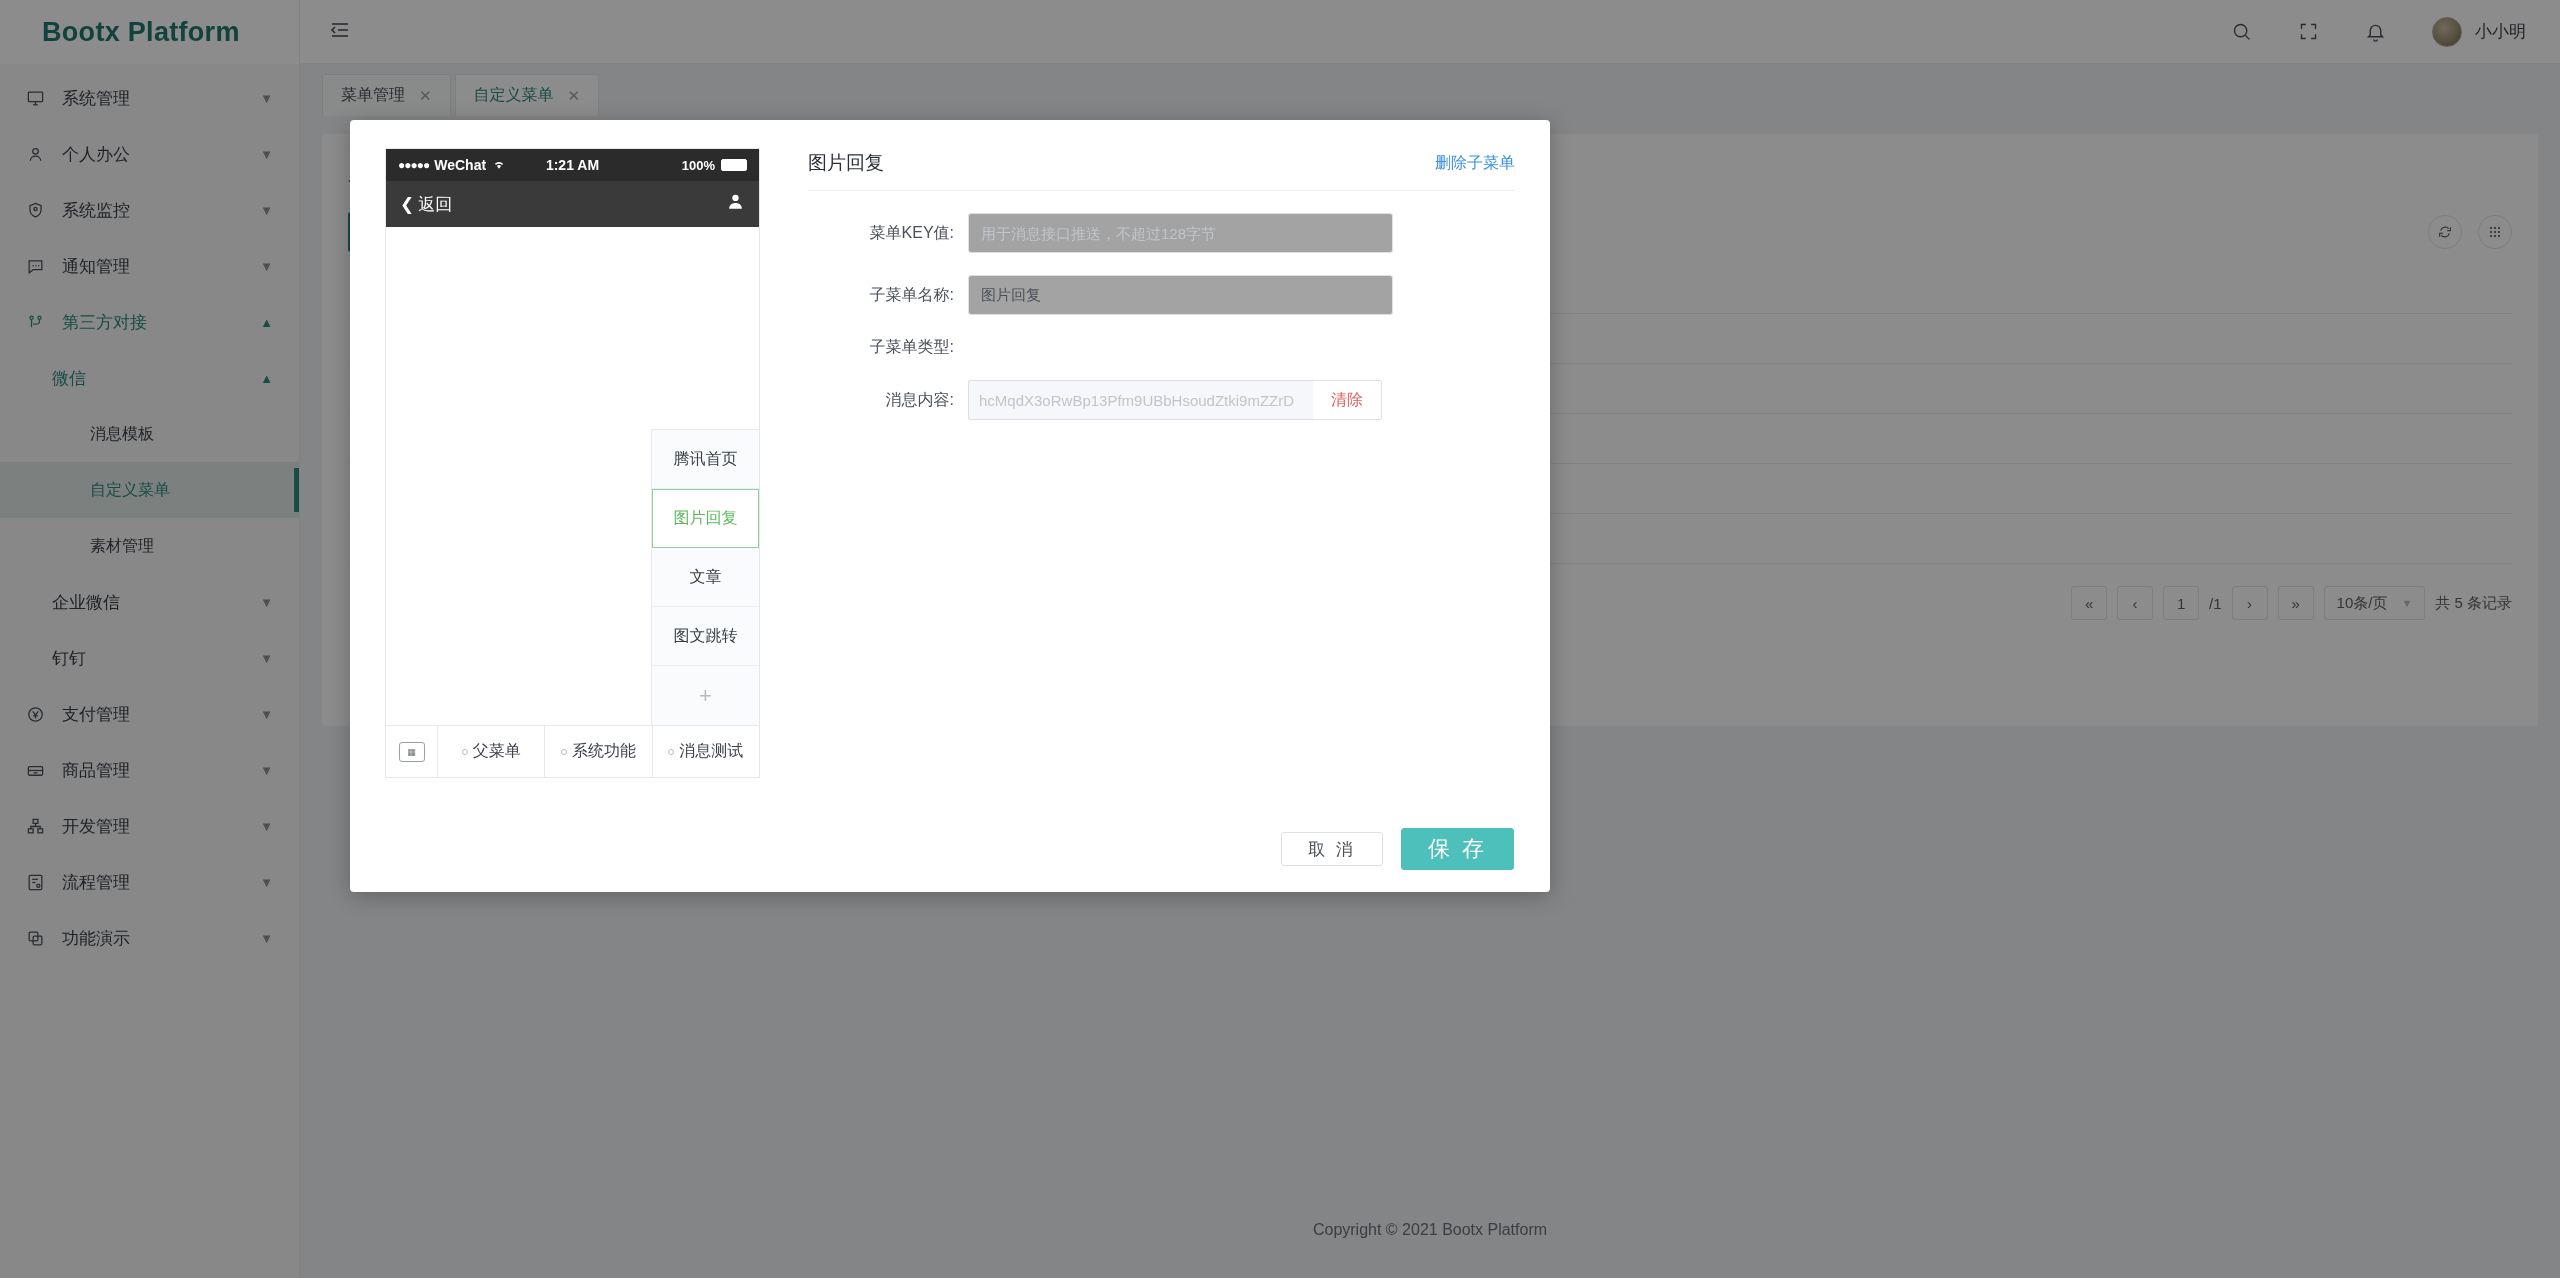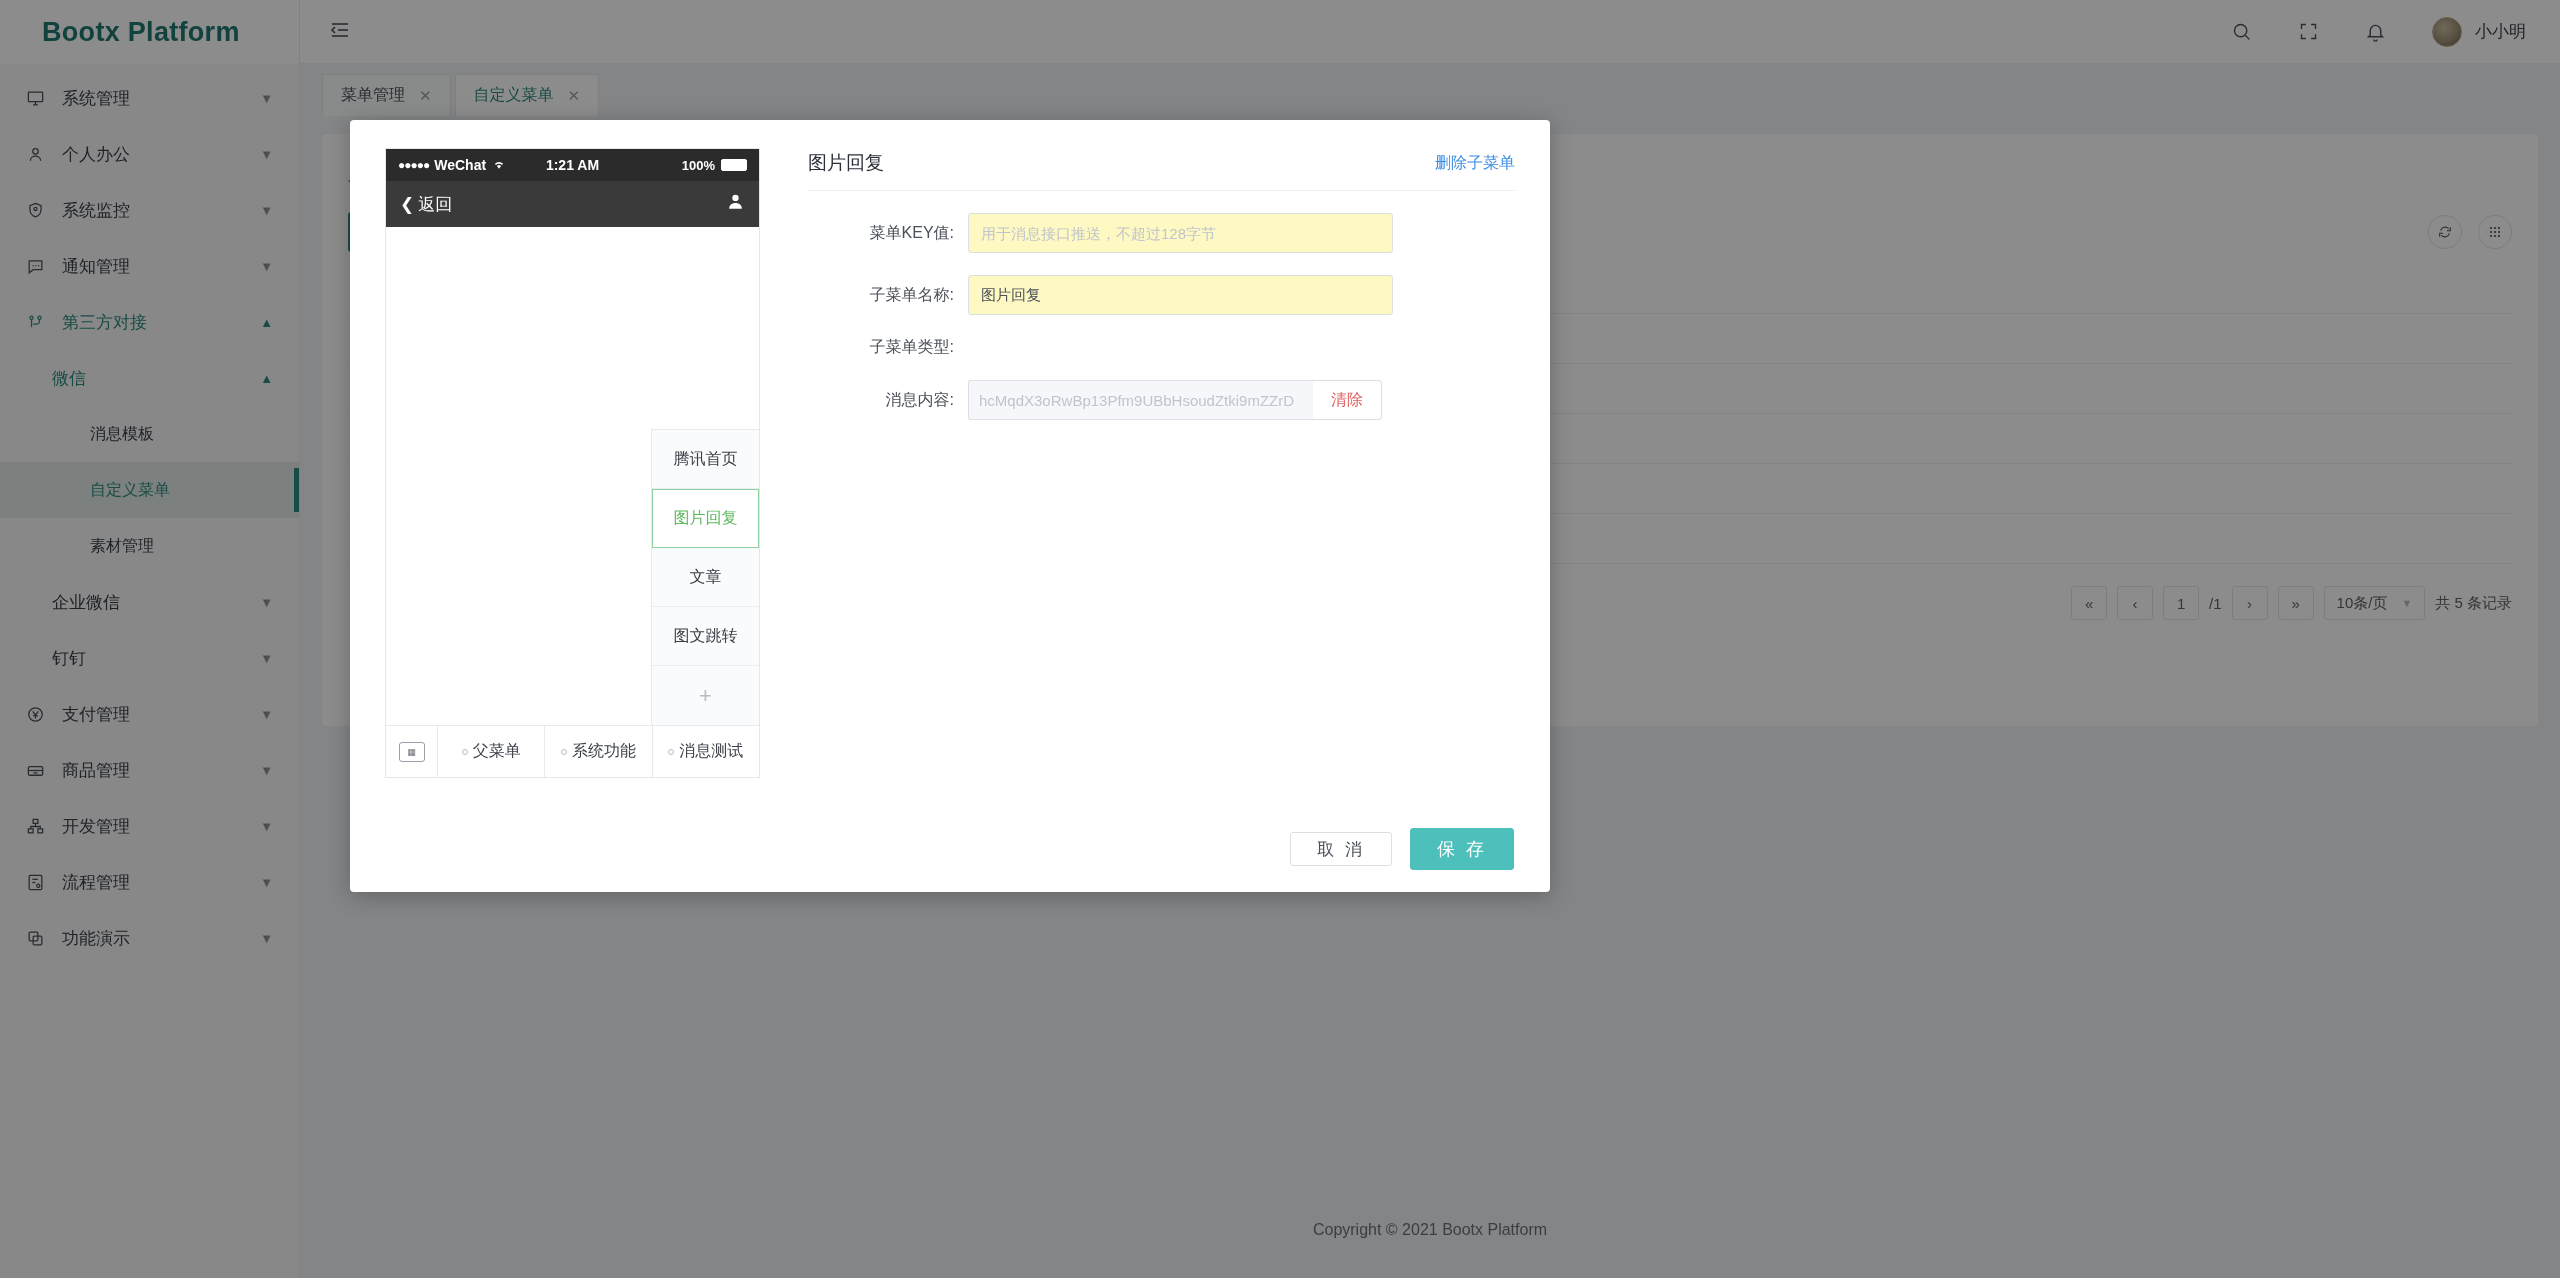--- a/index.html
+++ b/index.html
@@ -142,21 +142,21 @@
   .modal-foot {
     height:86px; display:flex; align-items:center; justify-content:flex-end;
     padding-right:36px; gap:18px;
   }
   .mbtn-cancel {
     height:34px; padding:0 26px; background:#fff; border:1px solid #dcdfe6; border-radius:3px;
     font-size:17px; color:#4a5059; cursor:pointer; letter-spacing:3px;
   }
   .mbtn-save {
     height:42px; padding:0 26px; background:#4ec0bb; border:1px solid #4ec0bb; border-radius:3px;
-    font-size:18px; color:#fff; cursor:pointer; letter-spacing:3px;text-align:center;
+    font-size:22px; color:#fff; cursor:pointer; letter-spacing:3px;text-align:center;
   }
 
   
   .phone {
     width:375px; height:630px; border:1px solid #e4e7eb; background:#fff;
     display:flex; flex-direction:column; position:relative;
   }
   .ph-status {
     height:32px; background:#2b2b2b; display:flex; align-items:center;
     padding:0 12px; color:#fff; font-size:14px; font-weight:bold;
@@ -205,21 +205,21 @@
   .formcol { flex:1; padding-top:2px; }
   .form-title-row {
     display:flex; align-items:center; padding-bottom:14px; border-bottom:1px solid #ebeef5;
   }
   .form-title { font-size:19px; color:#2b3038; }
   .del-link { margin-left:auto; font-size:16px; color:#3a8ee6; cursor:pointer; }
   .frow { display:flex; align-items:center; margin-top:22px; }
   .flabel { width:160px; text-align:right; font-size:16px; color:#4a5059; padding-right:14px; }
   .finput {
     width:425px; height:40px; border:1px solid #dcdfe6; border-radius:3px;
-    padding:0 12px; font-size:15px; color:#4a5059; background:#fef9c3; outline:none;
+    padding:0 12px; font-size:15px; color:#4a5059; background:#a3a3a3; outline:none;
   }
   .finput::placeholder { color:#c0c4cc; }
   .fselect {
     width:425px; height:40px; border:1px solid #dcdfe6; border-radius:3px;
     padding:0 12px; font-size:15px; color:#4a5059; background:#fff;
     display:flex; align-items:center; cursor:pointer;
   }
   .fselect .cv { font-size:13px; color:#b7bcc3; margin-left:auto; }
   .fgroup { display:flex; align-items:center; }
   .finput.ro { width:345px; background:#f5f7fa; border-right:none;

